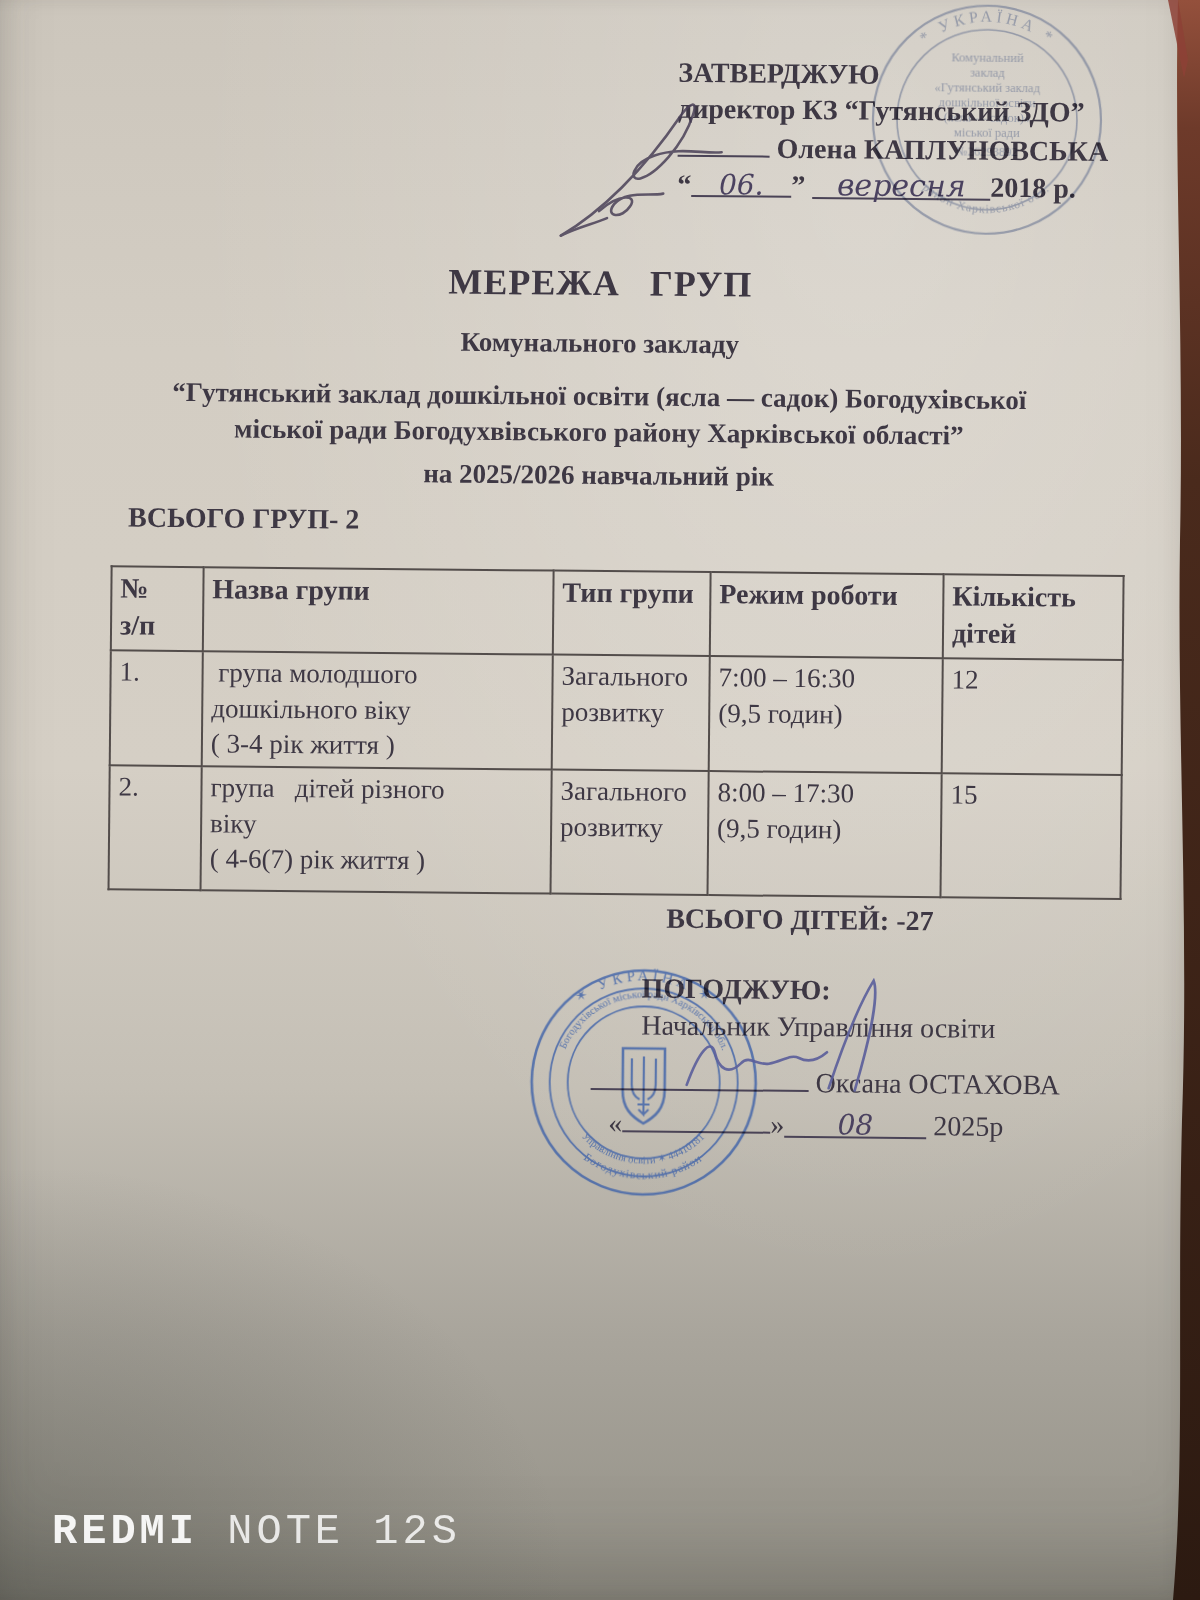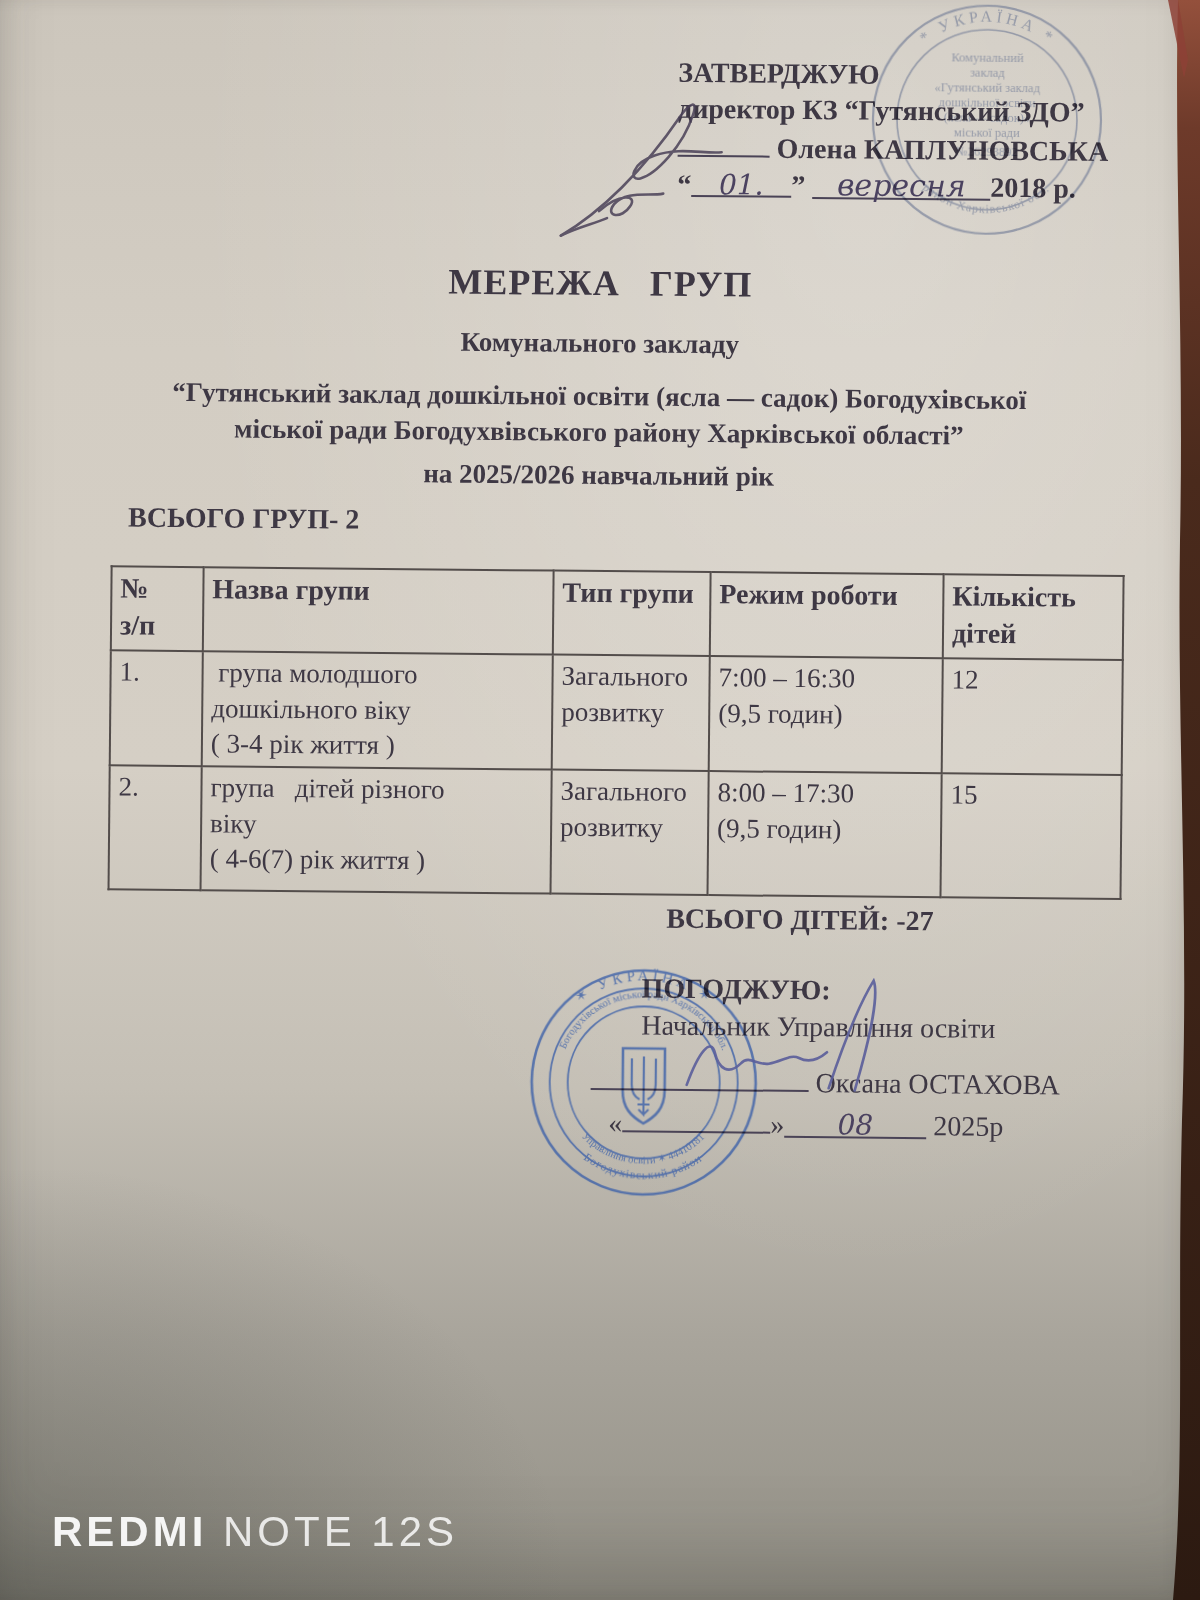--- a/index.html
+++ b/index.html
@@ -28,39 +28,39 @@
   table.net th{font-weight:bold;font-size:28px;}
   .totalchildren{left:672px;top:898px;font-size:28px;font-weight:bold;}
   .agree{left:648px;top:968px;font-size:28px;font-weight:bold;}
   .position{left:648px;top:1005px;font-size:28px;}
   .sigline{left:598px;top:1056px;font-size:28px;}
   .dateline{left:616px;top:1098px;font-size:28px;}
   .stamp{position:absolute;mix-blend-mode:multiply;pointer-events:none;}
   .stamp-top{left:861px;top:-12px;opacity:.62;filter:blur(.35px);}
   .stamp-bottom{left:533px;top:960px;opacity:.8;filter:blur(.25px);}
   .sig-overlay{position:absolute;inset:0;pointer-events:none;}
-  .watermark{position:absolute;left:52px;top:1508px;font-family:Liberation Sans, sans-serif;
+  .watermark{position:absolute;left:52px;top:1508px;font-family:Liberation Mono, monospace;
     font-size:42px;letter-spacing:4px;color:rgba(255,255,255,.92);}
   .watermark .wlight{font-weight:300;color:rgba(255,255,255,.82);}
   .watermark .wbold{font-weight:700;}
   .desk{position:absolute;right:0;top:0;height:1600px;width:40px;pointer-events:none;}
 </style>
 </head>
 <body>
 
 <div class="photo">
   <div class="glow"></div>
 
   <div class="content">
 
     <div class="abs approval">
       <div class="line">ЗАТВЕРДЖУЮ</div>
       <div class="line">директор КЗ “Гутянський ЗДО”</div>
       <div class="line"><span class="u" style="width:92px"></span> <span>Олена КАПЛУНОВСЬКА</span></div>
-      <div class="line"><span>“</span><span class="u hw" style="width:100px;font-weight:normal;text-align:center">01.</span><span>”</span> <span class="u hw" style="width:178px;font-weight:normal;text-align:center;font-size:30px">вересня</span><span>2018 р.</span></div>
+      <div class="line"><span>“</span><span class="u hw" style="width:100px;font-weight:normal;text-align:center">06.</span><span>”</span> <span class="u hw" style="width:178px;font-weight:normal;text-align:center;font-size:30px">вересня</span><span>2018 р.</span></div>
     </div>
 
     <div class="abs title">МЕРЕЖА  ГРУП</div>
     <div class="abs subtitle">Комунального закладу</div>
     <div class="abs org">
       <div>“Гутянський заклад дошкільної освіти (ясла — садок) Богодухівської</div>
       <div>міської ради Богодухвівського району Харківської області”</div>
     </div>
     <div class="abs yearline">на 2025/2026 навчальний рік</div>
     <div class="abs totalgroups">ВСЬОГО ГРУП- 2</div>

